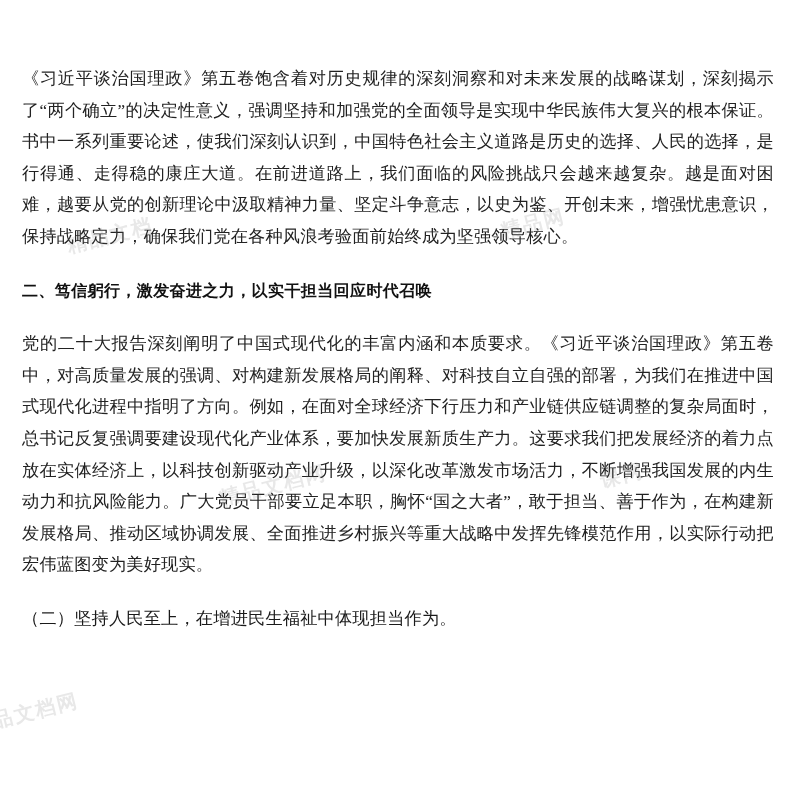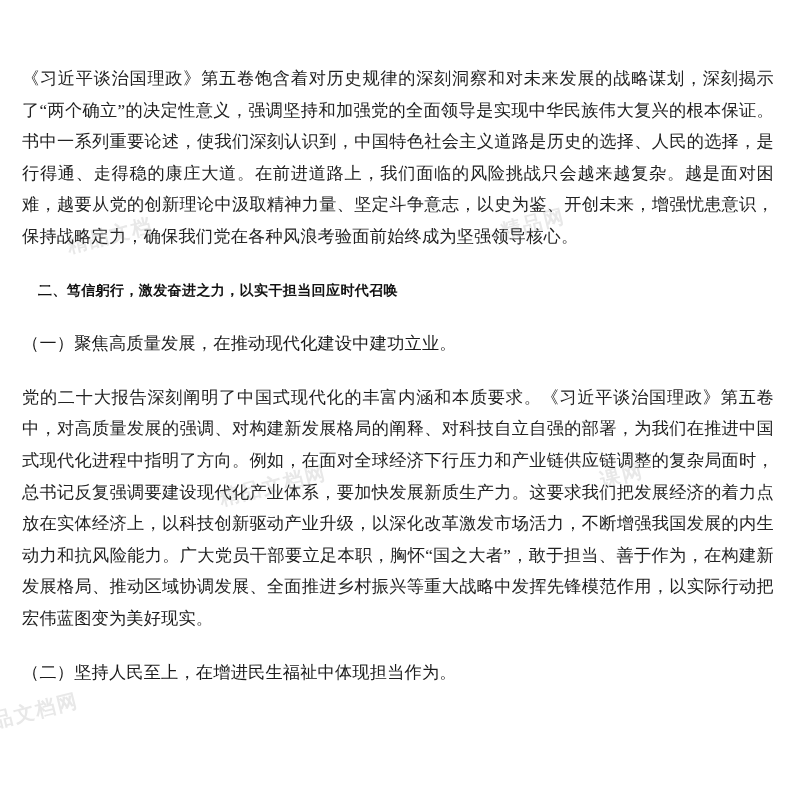--- a/index.html
+++ b/index.html
@@ -27,23 +27,23 @@
   .para {
     font-size: 17.2px;
     line-height: 31.6px;
     text-align: justify;
     text-justify: inter-ideograph;
     margin: 0 0 22px 0;
     letter-spacing: 0.2px;
     color: #222222;
   }
   .heading {
-    font-size: 14px;
+    font-size: 16px;
     line-height: 31.6px;
-    margin: 0 0 22px 16px;
+    margin: 0 0 22px 0;
     font-weight: bold;
     color: #111111;
     letter-spacing: 0.4px;
   }
   .subheading {
     font-size: 17.2px;
     line-height: 31.6px;
     margin: 0 0 22px 0;
     color: #1a1a1a;
     letter-spacing: 0.2px;
@@ -73,21 +73,20 @@
 </head>
 <body>
 
 <div class="page">
 
   <p class="para">《习近平谈治国理政》第五卷饱含着对历史规律的深刻洞察和对未来发展的战略谋划，深刻揭示了“两个确立”的决定性意义，强调坚持和加强党的全面领导是实现中华民族伟大复兴的根本保证。书中一系列重要论述，使我们深刻认识到，中国特色社会主义道路是历史的选择、人民的选择，是行得通、走得稳的康庄大道。在前进道路上，我们面临的风险挑战只会越来越复杂。越是面对困难，越要从党的创新理论中汲取精神力量、坚定斗争意志，以史为鉴、开创未来，增强忧患意识，保持战略定力，确保我们党在各种风浪考验面前始终成为坚强领导核心。</p>
 
   <p class="heading">二、笃信躬行，激发奋进之力，以实干担当回应时代召唤</p>
 
 
-  <p class="subheading">（一）聚焦高质量发展，在推动现代化建设中建功立业。</p>
 
   <p class="para">党的二十大报告深刻阐明了中国式现代化的丰富内涵和本质要求。《习近平谈治国理政》第五卷中，对高质量发展的强调、对构建新发展格局的阐释、对科技自立自强的部署，为我们在推进中国式现代化进程中指明了方向。例如，在面对全球经济下行压力和产业链供应链调整的复杂局面时，总书记反复强调要建设现代化产业体系，要加快发展新质生产力。这要求我们把发展经济的着力点放在实体经济上，以科技创新驱动产业升级，以深化改革激发市场活力，不断增强我国发展的内生动力和抗风险能力。广大党员干部要立足本职，胸怀“国之大者”，敢于担当、善于作为，在构建新发展格局、推动区域协调发展、全面推进乡村振兴等重大战略中发挥先锋模范作用，以实际行动把宏伟蓝图变为美好现实。</p>
 
   <p class="subheading">（二）坚持人民至上，在增进民生福祉中体现担当作为。</p>
 
   <span class="wm wm-1">精品文档</span>
   <span class="wm wm-2">精品网</span>
   <span class="wm wm-3">精品文档网</span>
   <span class="wm wm-4">课网</span>
   <span class="wm wm-5">精品文档网</span>

